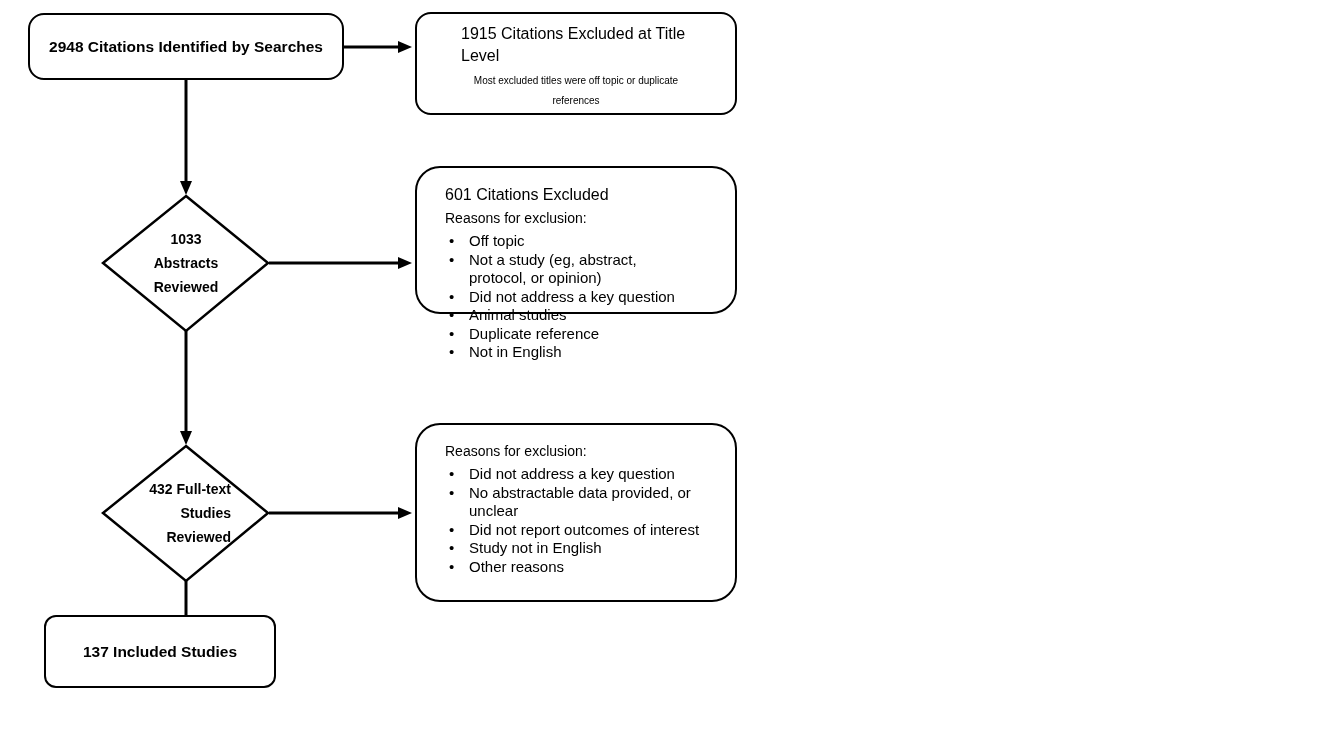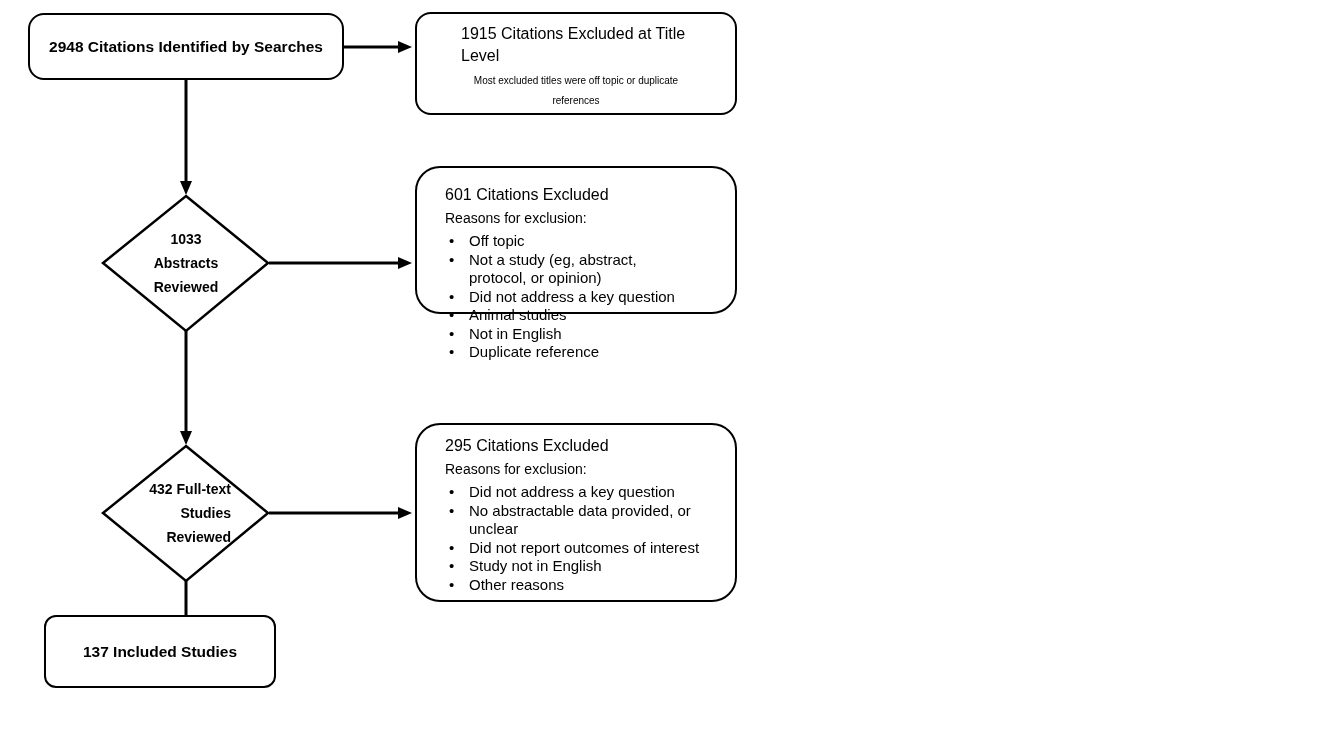--- a/index.html
+++ b/index.html
@@ -98,29 +98,28 @@
   <div class="diamond-label" id="diamond-label-abstracts">1033 Abstracts Reviewed</div>
 
   <div class="node" id="node-abstract-excluded">
     <div class="excl-title">601 Citations Excluded</div>
     <div class="reasons-heading">Reasons for exclusion:</div>
     <ul class="reasons-list">
         <li>Off topic</li>
         <li>Not a study (eg, abstract, protocol, or opinion)</li>
         <li>Did not address a key question</li>
         <li>Animal studies</li>
+        <li>Duplicate reference</li>
         <li>Not in English</li>
-        <li>Duplicate reference</li>
       </ul>
   </div>
 
   <div class="diamond-label" id="diamond-label-fulltext">432 Full-text Studies Reviewed</div>
 
   <div class="node" id="node-fulltext-excluded">
-    <div class="excl-title">295 Citations Excluded</div>
     <div class="reasons-heading">Reasons for exclusion:</div>
     <ul class="reasons-list">
         <li>Did not address a key question</li>
         <li>No abstractable data provided, or unclear</li>
         <li>Did not report outcomes of interest</li>
         <li>Study not in English</li>
         <li>Other reasons</li>
       </ul>
   </div>
 

